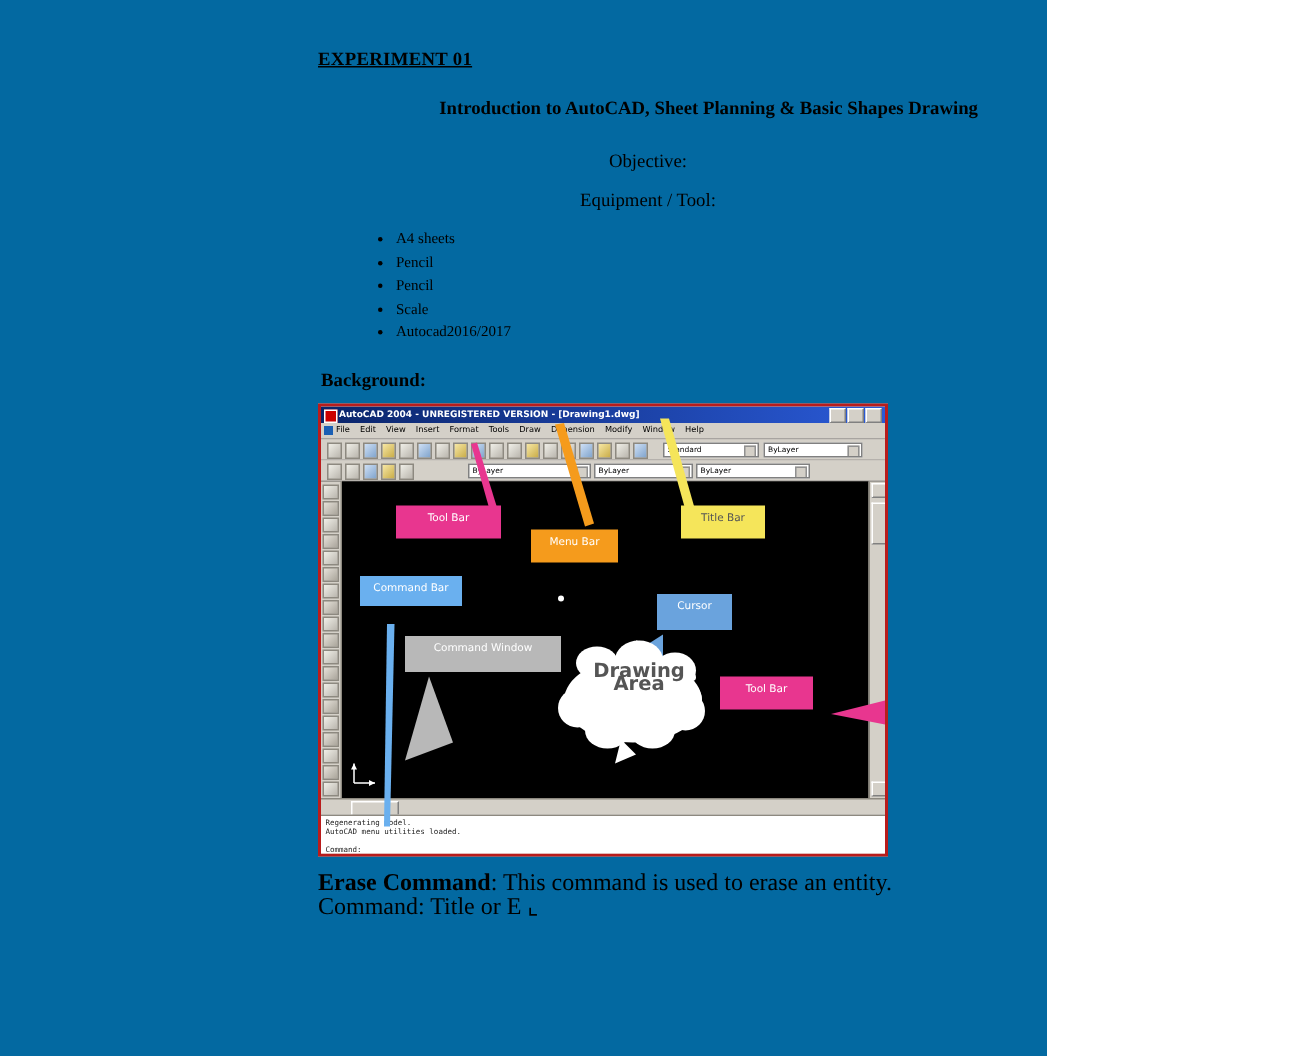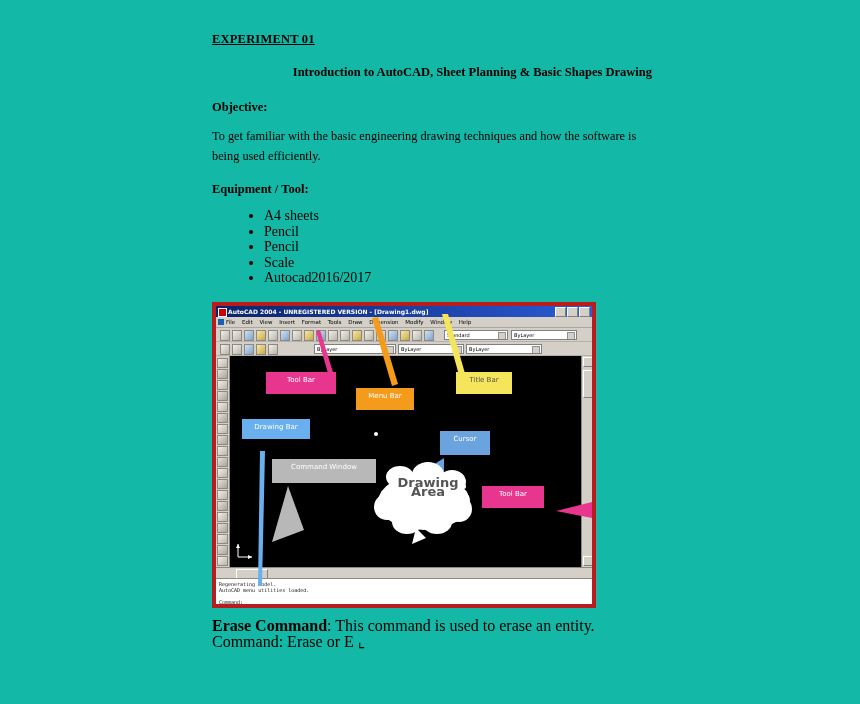--- a/index.html
+++ b/index.html
@@ -11,23 +11,23 @@
     width: 860px;
     height: 704px;
     font-family: "Liberation Serif", serif;
     color: #000000;
     position: relative;
     overflow: hidden;
   }
   .page {
     position: absolute;
     left: 0; top: 0;
-    width: 860px;
+    width: 698px;
     height: 704px;
-    background: #14b8a6;
+    background: #0369a1;
   }
   .doc {
     position: absolute;
     left: 212px;
     top: 32px;
     width: 440px;
   }
   .h-exp {
     font-weight: bold;
     font-size: 12.5px;
@@ -36,50 +36,51 @@
     margin: 0 0 18px 0;
   }
   .h-sub {
     font-weight: bold;
     font-size: 12.5px;
     margin: 0 0 20px 0;
     padding-left: 60px;
     text-align: right;
   }
   .h-sec {
-    font-weight: bold;
+    font-weight: normal;
     font-size: 12.5px;
     margin: 0 0 11px 0;
+    text-align: center;
   }
   .para {
     font-size: 12.3px;
     line-height: 20px;
     margin: 0 0 16px 0;
   }
   ul.equip {
     margin: 0 0 16px 0;
     padding-left: 52px;
     list-style: disc;
   }
   ul.equip li {
-    font-size: 14px;
+    font-size: 10px;
     line-height: 15.6px;
     margin: 0;
   }
   .h-bg {
     font-weight: bold;
     font-size: 12.5px;
     margin: 0 0 8px 2px;
   }
   
   .fig {
     position: relative;
     width: 376px;
     height: 298px;
-    border: 4px solid #b91c1c;
+    border: 2px solid #b91c1c;
     background: #d4d0c8;
     overflow: hidden;
     font-family: "DejaVu Sans", sans-serif;
   }
   .acad-title {
     height: 11px;
     background: linear-gradient(to right, #0a246a, #2a5ad7);
     color: #fff;
     font-size: 6px;
     line-height: 11px;
@@ -316,32 +317,32 @@
 
 <div class="page">
   <div class="doc">
 
     <div class="h-exp">EXPERIMENT 01</div>
 
     <div class="h-sub">Introduction to AutoCAD, Sheet Planning &amp; Basic Shapes Drawing</div>
 
     <div class="h-sec">Objective:</div>
 
-    <div class="para">To get familiar with the basic engineering drawing techniques and how the software is being used efficiently.</div>
 
     <div class="h-sec">Equipment / Tool:</div>
 
     <ul class="equip">
       <li>A4 sheets</li>
       <li>Pencil</li>
       <li>Pencil</li>
       <li>Scale</li>
       <li>Autocad2016/2017</li>
     </ul>
 
+    <div class="h-bg">Background:</div>
 
     <div class="fig">
 
       <div class="acad-title">
         <span class="appicon"></span>
         <span>AutoCAD 2004 - UNREGISTERED VERSION - [Drawing1.dwg]</span>
         <span class="winbtns">
           <i></i>
           <i></i>
           <i></i>
@@ -471,21 +472,21 @@
         <path d="M228 152 L206 166 L228 172 Z" fill="#6aa3dd"></path>
 
         <path d="M340 205 L376 196 L376 212 Z" fill="#e8368f"></path>
 
         <path d="M200 222 L196 238 L210 232 Z" fill="#ffffff"></path>
       </svg>
 
       <div class="callout c-pink" style="left:50px; top:66px; width:70px; height:22px;">Tool Bar</div>
       <div class="callout c-orange" style="left:140px; top:82px; width:58px; height:22px;">Menu Bar</div>
       <div class="callout c-yellow" style="left:240px; top:66px; width:56px; height:22px;">Title Bar</div>
-      <div class="callout c-lblue" style="left:26px; top:113px; width:68px; height:20px;">Drawing Bar</div>
+      <div class="callout c-lblue" style="left:26px; top:113px; width:68px; height:20px;">Command Bar</div>
       <div class="callout c-grey" style="left:56px; top:140px; width:104px; height:24px;">Command Window</div>
       <div class="callout c-blue" style="left:224px; top:125px; width:50px; height:24px;">Cursor</div>
       <div class="callout c-pink" style="left:266px; top:180px; width:62px; height:22px;">Tool Bar</div>
 
       <div class="cloud" style="left:162px; top:168px; width:92px; height:56px;">
         <span>Drawing Area</span>
       </div>
       <div class="cloud" style="left:170px; top:160px; width:28px; height:22px;"></div>
       <div class="cloud" style="left:196px; top:156px; width:32px; height:26px;"></div>
       <div class="cloud" style="left:222px; top:164px; width:28px; height:24px;"></div>
@@ -497,18 +498,18 @@
         <span>Drawing Area</span>
       </div>
 
     </div>
 
     <div class="footer">
       <div>
         <b>Erase Command</b><span>: This command is used to erase an entity.</span>
       </div>
       <div>
-        <span>Command: Erase or E</span> <span>⌞</span>
+        <span>Command: Title or E</span> <span>⌞</span>
       </div>
     </div>
 
   </div>
 </div>
 
 </body></html>

